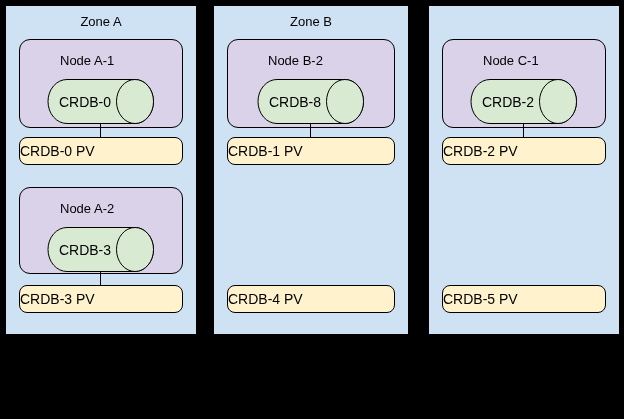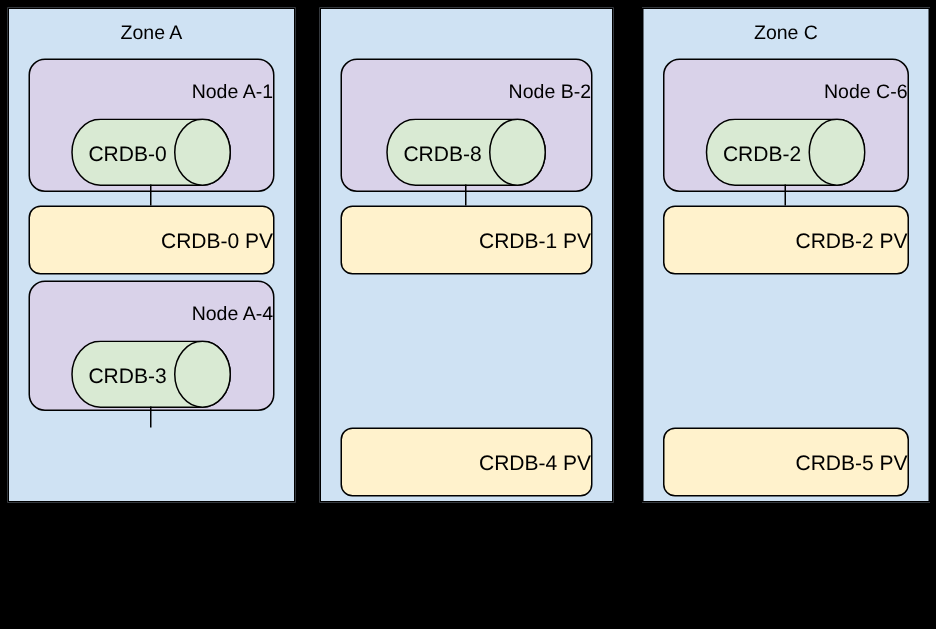--- a/index.html
+++ b/index.html
@@ -44,21 +44,21 @@
     border-radius: 11px;
     box-sizing: border-box;
   }
   .node-1 { top: 33px;  height: 89px; }
   .node-2 { top: 181px; height: 87px; }
   .node-title {
     position: absolute;
     top: 13px;
     left: 12px;
     right: 0;
-    text-align: right;
+    text-align: left;
     font-size: 13px;
     color: #000000;
     padding-left: 28px;
   }
   .cylinder {
     position: absolute;
     top: 39px;
     left: 50%;
     margin-left: -54px;
     width: 107px;
@@ -88,28 +88,28 @@
     width: 1px;
     height: 14px;
     background: var(--border, #000000);
   }
   .connector-1 { top: 117px; }
   .connector-2 { top: 265px; }
   .pv {
     position: absolute;
     left: 13px;
     right: 13px;
-    height: 46px;
+    height: 28px;
     background: var(--pv-fill, #fff2cc);
     border: 1px solid var(--border, #000000);
     border-radius: 8px;
     box-sizing: border-box;
     display: flex;
     align-items: center;
-    justify-content: flex-end;
+    justify-content: flex-start;
     font-size: 14px;
     color: #000000;
   }
   .pv-1 { top: 131px; }
   .pv-2 { top: 279px; }
 </style>
 </head>
 <body>
 
 <div class="canvas">
@@ -126,33 +126,37 @@
         </svg>
         <span class="pod-label">CRDB-0</span>
       </div>
     </div>
     <div class="connector connector-1"></div>
     <div class="pv pv-1">
       <span>CRDB-0 PV</span>
     </div>
 
     <div class="node node-2">
-      <div class="node-title">Node A-4</div>
+      <div class="node-title">Node A-2</div>
       <div class="cylinder">
         <svg class="cyl-svg" width="107" height="45" viewBox="0 0 107 45">
           <path d="M 88 0.5 H 20 A 19 22 0 0 0 20 44.5 H 88 A 18.5 22 0 0 0 88 0.5 Z"></path>
           <ellipse cx="88" cy="22.5" rx="18.5" ry="22"></ellipse>
         </svg>
         <span class="pod-label">CRDB-3</span>
       </div>
     </div>
     <div class="connector connector-2"></div>
+    <div class="pv pv-2">
+      <span>CRDB-3 PV</span>
+    </div>
   </div>
 
   <div class="zone zone-b">
+    <div class="zone-title">Zone B</div>
 
     <div class="node node-1">
       <div class="node-title">Node B-2</div>
       <div class="cylinder">
         <svg class="cyl-svg" width="107" height="45" viewBox="0 0 107 45">
           <path d="M 88 0.5 H 20 A 19 22 0 0 0 20 44.5 H 88 A 18.5 22 0 0 0 88 0.5 Z"></path>
           <ellipse cx="88" cy="22.5" rx="18.5" ry="22"></ellipse>
         </svg>
         <span class="pod-label">CRDB-8</span>
       </div>
@@ -161,24 +165,23 @@
     <div class="pv pv-1">
       <span>CRDB-1 PV</span>
     </div>
 
     <div class="pv pv-2">
       <span>CRDB-4 PV</span>
     </div>
   </div>
 
   <div class="zone zone-c">
-    <div class="zone-title">Zone C</div>
 
     <div class="node node-1">
-      <div class="node-title">Node C-6</div>
+      <div class="node-title">Node C-1</div>
       <div class="cylinder">
         <svg class="cyl-svg" width="107" height="45" viewBox="0 0 107 45">
           <path d="M 88 0.5 H 20 A 19 22 0 0 0 20 44.5 H 88 A 18.5 22 0 0 0 88 0.5 Z"></path>
           <ellipse cx="88" cy="22.5" rx="18.5" ry="22"></ellipse>
         </svg>
         <span class="pod-label">CRDB-2</span>
       </div>
     </div>
     <div class="connector connector-1"></div>
     <div class="pv pv-1">

